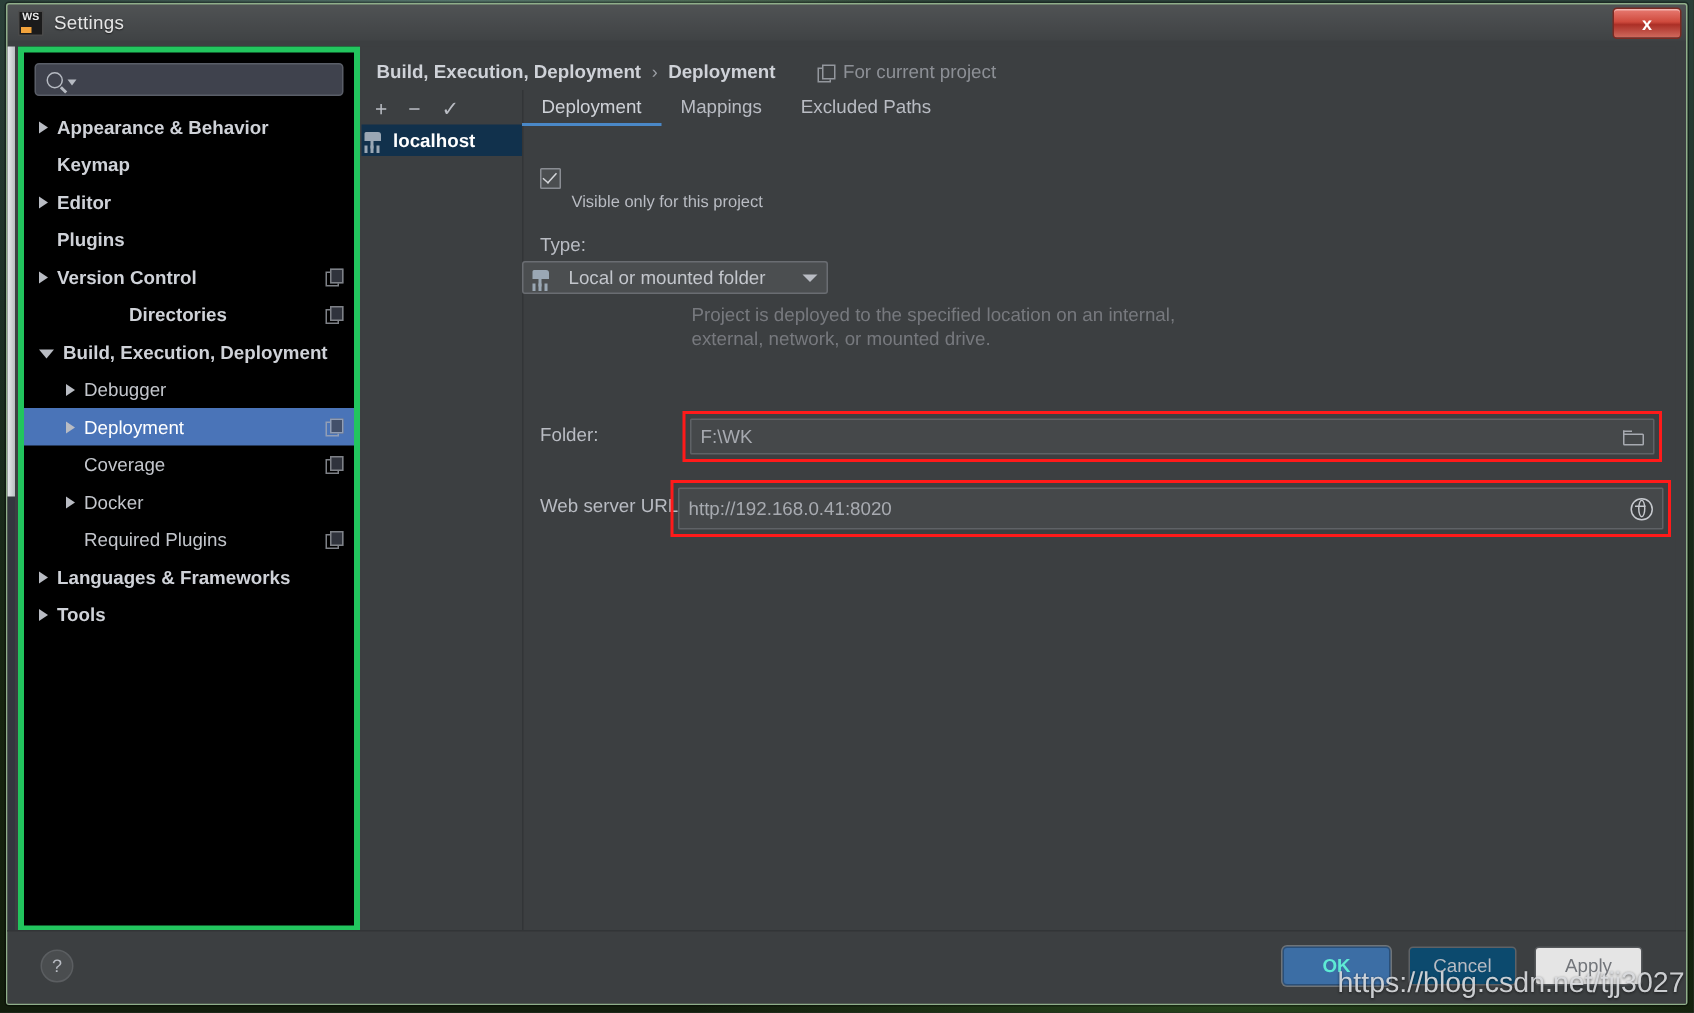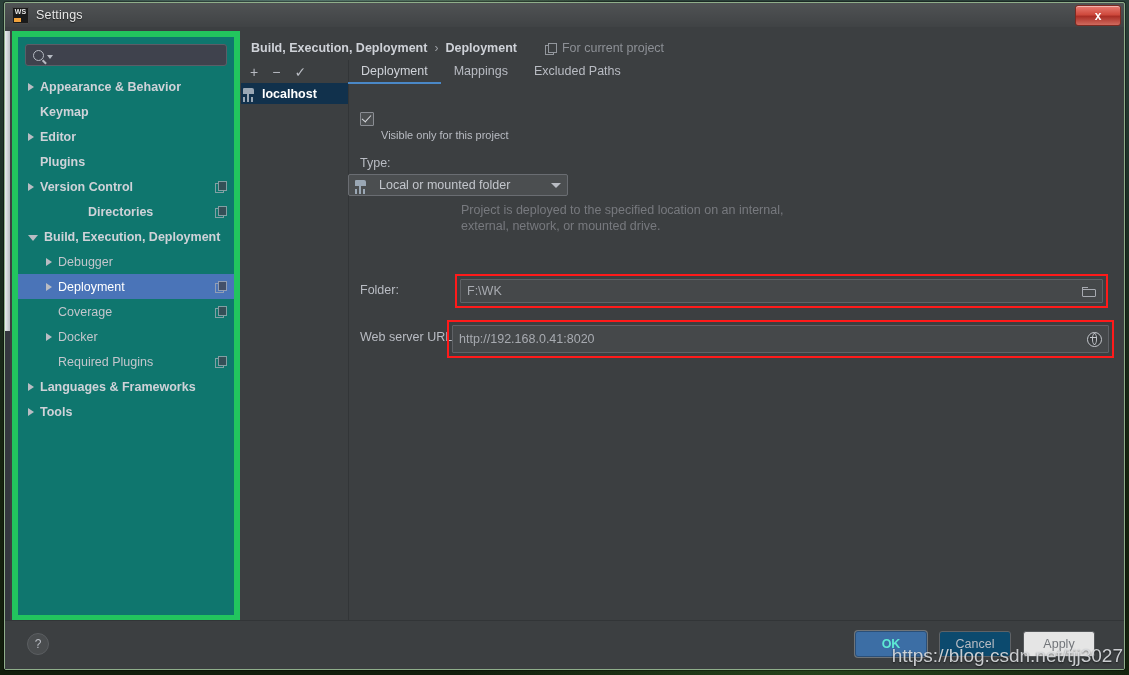--- a/index.html
+++ b/index.html
@@ -56,22 +56,22 @@
     color:#fff;font-size:12px;font-weight:bold;
     box-shadow:inset 0 1px 0 rgba(255,255,255,.45);
     cursor:pointer;
   }
   
   #content{
     position:absolute;left:0;top:24px;right:0;bottom:0;
   }
   #sidebar{
     position:absolute;left:7px;top:4px;width:228px;bottom:48px;
-    background:#0f766e;
-    border:6px solid #22c55e;
+    background:#000000;
+    border:4px solid #22c55e;
     box-sizing:border-box;
     overflow:hidden;
   }
   #search-wrap{padding:7px 7px 0 7px;}
   #search-box{
     height:22px;background:#3f424d;border:1px solid #5a5e68;border-radius:3px;
     display:flex;align-items:center;padding-left:7px;box-sizing:border-box;
   }
   .mag{
     width:9px;height:9px;border:1.6px solid #b6bac2;border-radius:50%;
@@ -190,21 +190,21 @@
     content:"";position:absolute;left:3px;top:0px;width:4px;height:8px;
     border:solid #d6d8dc;border-width:0 1.6px 1.6px 0;transform:rotate(42deg);
   }
   .chk-label{font-size:11px;color:#b9bcc3;margin-top:33px;}
   .frow{display:flex;align-items:flex-start;margin-top:11px;flex-direction:column;}
   .flabel{
     width:112px;text-align:left;padding-left:12px;box-sizing:border-box;
     font-size:12.5px;color:#b9bcc3;line-height:22px;
   }
   .dropdown{
-    width:220px;height:22px;background:#4b4e50;border:1px solid #6a6d72;border-radius:2px;
+    width:204px;height:22px;background:#4b4e50;border:1px solid #6a6d72;border-radius:2px;
     display:flex;align-items:center;padding:0 6px;box-sizing:border-box;cursor:pointer;
   }
   .dd-text{font-size:12.5px;color:#c3c6cc;margin-left:5px;flex:1;}
   .dd-caret{
     width:0;height:0;border-left:5px solid transparent;border-right:5px solid transparent;
     border-top:5px solid #b9bcc3;
   }
   .hint{
     margin:6px 0 0 113px;font-size:12.5px;color:#77797e;line-height:16px;max-width:430px;
   }

